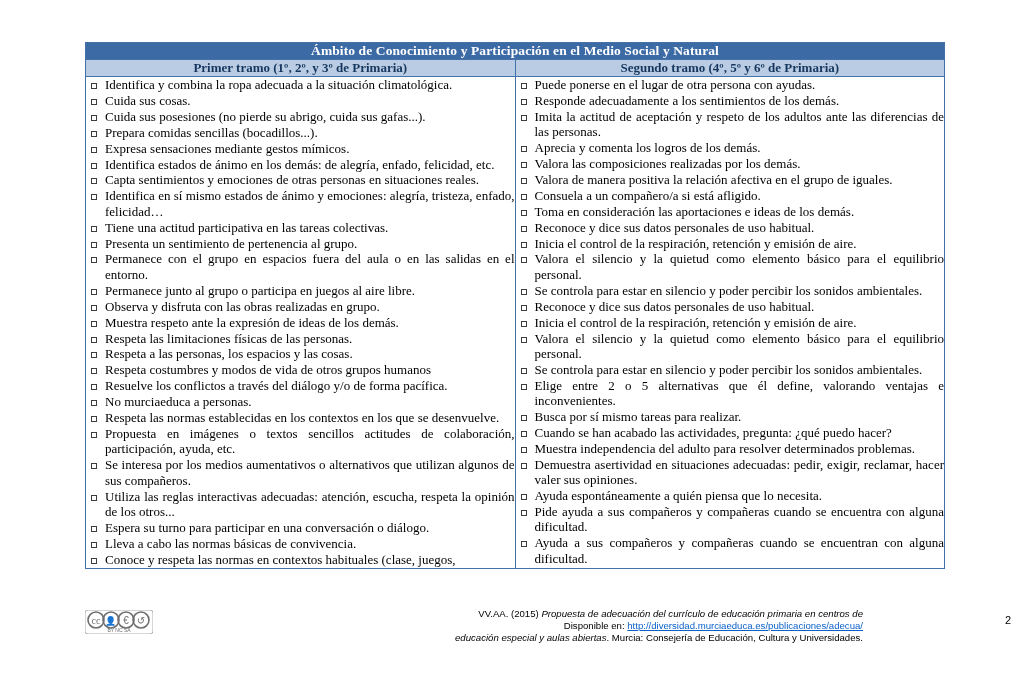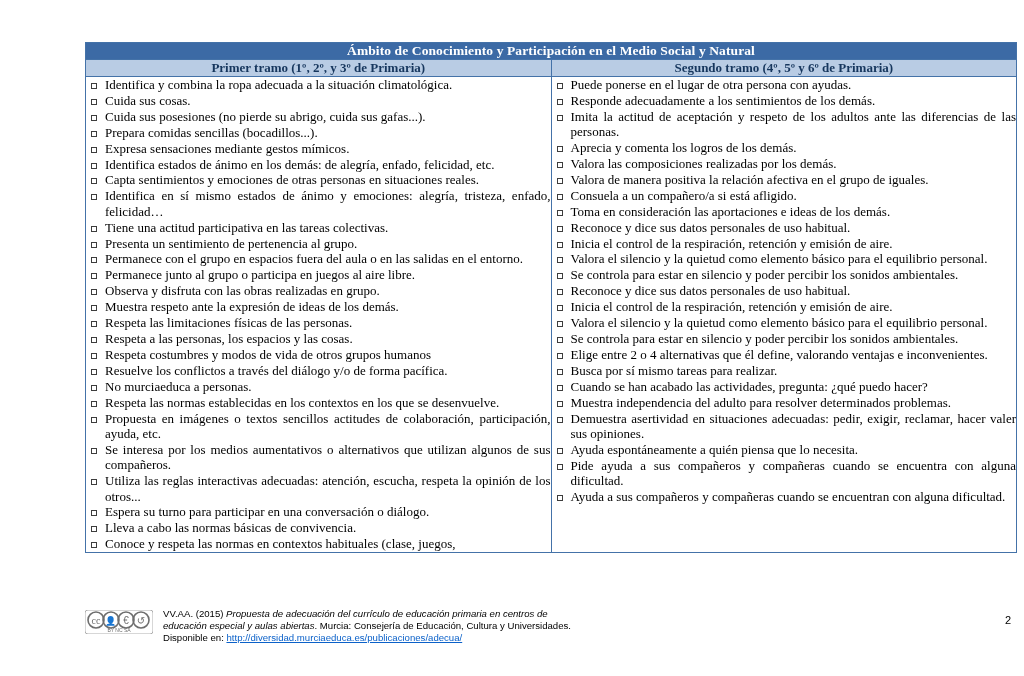--- a/index.html
+++ b/index.html
@@ -21,21 +21,21 @@
     left: 0; top: 0;
     width: 1024px;
     height: 676px;
     background: #ffffff;
   }
 
   .doc-table {
     position: absolute;
     left: 85px;
     top: 42px;
-    width: 932px;
+    width: 860px;
     border-collapse: collapse;
     table-layout: fixed;
   }
 
   .doc-table td, .doc-table th {
     border: 1px solid #4472a8;
     padding: 0;
     vertical-align: top;
   }
 
@@ -112,20 +112,21 @@
 
   .footer-text {
     position: absolute;
     left: 78px;
     top: 0px;
     width: 700px;
     font-family: "Liberation Sans", sans-serif;
     font-size: 9.6px;
     line-height: 12.2px;
     color: #000000;
+    text-align: right;
   }
 
   .footer-text .it { font-style: italic; }
 
   .footer-link {
     color: #0b61c9;
     text-decoration: underline;
   }
 
   .page-number {
@@ -196,21 +197,21 @@
               <li>Consuela a un compañero/a si está afligido.</li>
               <li>Toma en consideración las aportaciones e ideas de los demás.</li>
               <li>Reconoce y dice sus datos personales de uso habitual.</li>
               <li>Inicia el control de la respiración, retención y emisión de aire.</li>
               <li>Valora el silencio y la quietud como elemento básico para el equilibrio personal.</li>
               <li>Se controla para estar en silencio y poder percibir los sonidos ambientales.</li>
               <li>Reconoce y dice sus datos personales de uso habitual.</li>
               <li>Inicia el control de la respiración, retención y emisión de aire.</li>
               <li>Valora el silencio y la quietud como elemento básico para el equilibrio personal.</li>
               <li>Se controla para estar en silencio y poder percibir los sonidos ambientales.</li>
-              <li>Elige entre 2 o 4 alternativas que él define, valorando ventajas e inconvenientes.</li>
+              <li>Elige entre 2 o 5 alternativas que él define, valorando ventajas e inconvenientes.</li>
               <li>Busca por sí mismo tareas para realizar.</li>
               <li>Cuando se han acabado las actividades, pregunta: ¿qué puedo hacer?</li>
               <li>Muestra independencia del adulto para resolver determinados problemas.</li>
               <li>Demuestra asertividad en situaciones adecuadas: pedir, exigir, reclamar, hacer valer sus opiniones.</li>
               <li>Ayuda espontáneamente a quién piensa que lo necesita.</li>
               <li>Pide ayuda a sus compañeros y compañeras  cuando se encuentra con alguna dificultad.</li>
               <li>Ayuda a sus compañeros y compañeras cuando se encuentran con alguna dificultad.</li>
             </ul>
       </td>
     </tr>
@@ -231,20 +232,20 @@
           <text x="41" y="14" font-family="Liberation Sans, sans-serif" font-size="10" text-anchor="middle" fill="#6e6e6e">€</text>
           <circle cx="56" cy="10" r="8" fill="none" stroke="#6e6e6e" stroke-width="1.6"></circle>
           <text x="56" y="14" font-family="Liberation Sans, sans-serif" font-size="10" text-anchor="middle" fill="#6e6e6e">↺</text>
           <text x="34" y="22" font-family="Liberation Sans, sans-serif" font-size="5" text-anchor="middle" fill="#6e6e6e">BY  NC  SA</text>
         </g>
       </svg>
     </div>
 
     <div class="footer-text">
       <div><span>VV.AA. (2015) </span><span class="it">Propuesta de adecuación del currículo de educación primaria en centros de</span></div>
+      <div><span>Disponible en: </span><a class="footer-link" href="#">http://diversidad.murciaeduca.es/publicaciones/adecua/</a></div>
       <div><span class="it">educación especial y aulas abiertas</span><span>. Murcia: Consejería de Educación, Cultura y Universidades.</span></div>
-      <div><span>Disponible en: </span><a class="footer-link" href="#">http://diversidad.murciaeduca.es/publicaciones/adecua/</a></div>
     </div>
 
     <div class="page-number">2</div>
   </div>
 
 </div>
 
 </body></html>

